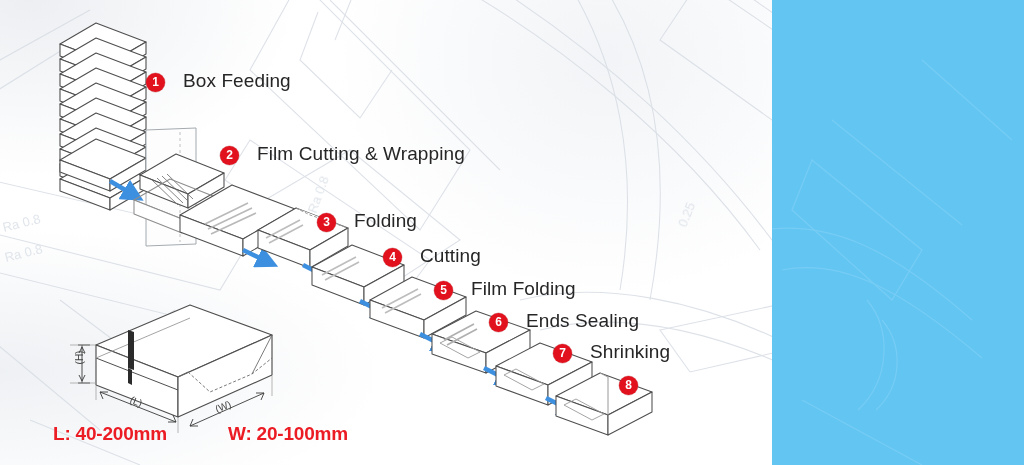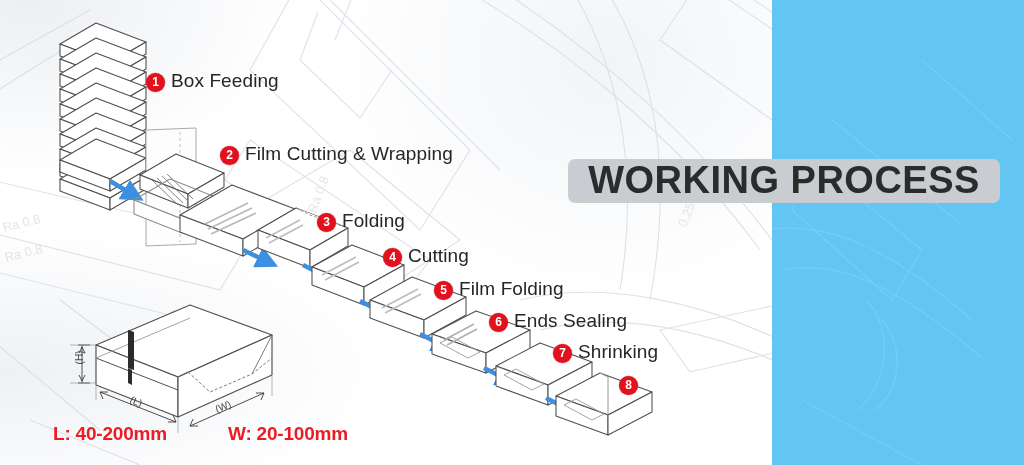--- a/index.html
+++ b/index.html
@@ -60,20 +60,21 @@
     background:#e1121d;color:#ffffff;
     font-family:"Liberation Sans", sans-serif;
     font-size:12px;font-weight:bold;line-height:19px;text-align:center;
     flex:0 0 auto;margin-top:3px;
     box-shadow:0 0 0 .5px rgba(160,10,18,.35);
   }
   .stext{
     font-family:"Liberation Sans", sans-serif;
     font-size:19px;color:#262626;line-height:22px;
     letter-spacing:.1px;
+    margin-left:12px;
   }
   .stext.two{white-space:normal;width:110px;}
 
   
   .dim{
     position:absolute;
     font-family:"Liberation Sans", sans-serif;
     font-weight:bold;font-size:19px;color:#ec1c24;
     white-space:nowrap;letter-spacing:-.2px;
   }
@@ -355,17 +356,14 @@
     <span class="stext">Shrinking</span>
   </div>
 
   <div class="step" style="left:619px;top:373px;">
     <span class="badge">8</span>
   </div>
 
   <div class="dim" style="left:53px;top:423px;">L: 40-200mm</div>
   <div class="dim" style="left:228px;top:423px;">W: 20-100mm</div>
 
-  <div id="banner">
-    <span class="btext">WORKING PROCESS</span>
-  </div>
 
 </div>
 
 </body></html>

